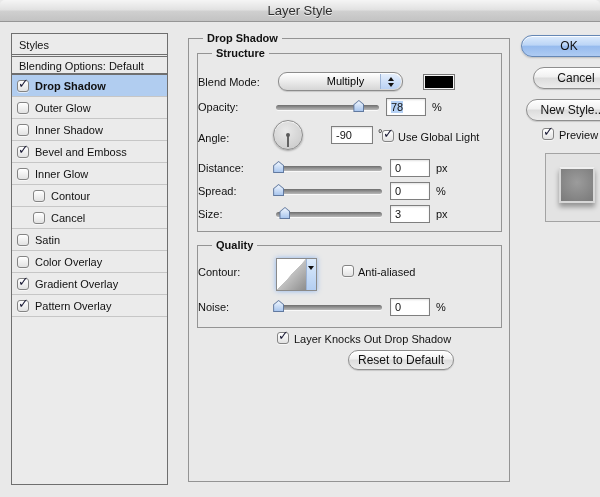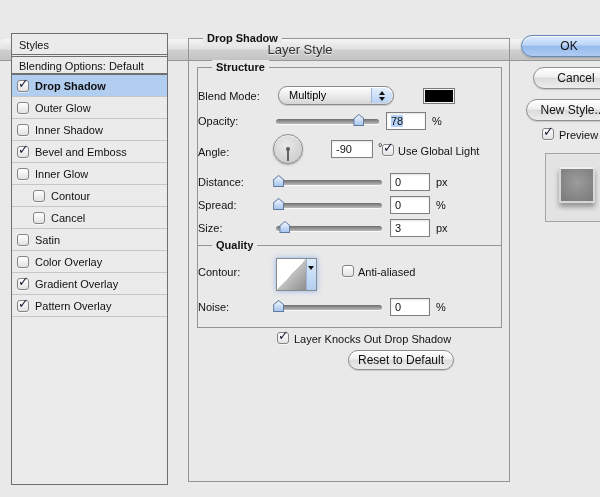--- a/index.html
+++ b/index.html
@@ -3,21 +3,21 @@
 <meta charset="utf-8">
 <style>
   html,body{margin:0;padding:0;background:#fff;}
   *{box-sizing:border-box;}
   body{font-family:"Liberation Sans","DejaVu Sans",sans-serif;}
   .window{position:relative;width:600px;height:497px;overflow:hidden;background:#e9e9e9;}
   .titlebar{position:absolute;left:0;top:0;width:600px;height:22px;
     background:linear-gradient(180deg,#f5f5f5 0%,#e2e2e2 45%,#cfcfcf 55%,#c3c3c3 100%);
     border-bottom:1px solid #969696;border-radius:5px 5px 0 0;
     text-align:center;font-size:13px;line-height:22px;color:#2e2e2e;
-    text-shadow:0 1px 0 rgba(255,255,255,.65);margin-top:39px;}
+    text-shadow:0 1px 0 rgba(255,255,255,.65);}
   
   .styles-list{position:absolute;left:11px;top:33px;width:157px;height:452px;
     background:#ebebeb;border:1px solid #6f6f6f;}
   .styles-header{height:23px;line-height:23px;padding-left:7px;font-size:11px;color:#111;
     border-bottom:3px double #6f6f6f;}
   .blending-row{height:18px;line-height:18px;padding-left:7px;font-size:11px;color:#111;
     border-bottom:2px solid #6f6f6f;}
   .style-row{position:relative;height:22px;display:flex;align-items:center;
     padding-left:5px;font-size:11px;color:#111;border-bottom:1px solid #c6c6c6;}
   .style-row.indent{padding-left:21px;}
@@ -28,28 +28,28 @@
     background:linear-gradient(180deg,#ffffff,#e2e2e2);
     box-shadow:inset 0 1px 1px rgba(255,255,255,.9),0 1px 0 rgba(255,255,255,.6);}
   .style-row .cb{margin-right:6px;}
   .checked.cb::after,.style-row.checked .cb::after{content:"✓";position:absolute;left:0px;top:-5px;
     font-size:13px;font-weight:bold;color:#171733;}
   
   .panel{position:absolute;border:1px solid #949494;}
   .panel-title{position:absolute;top:-8px;left:14px;padding:0 4px;background:#e9e9e9;
     font-size:11px;font-weight:bold;color:#111;line-height:14px;}
   .main-panel{left:188px;top:38px;width:322px;height:444px;}
-  .structure-box{left:8px;top:14px;width:305px;height:179px;margin-top:14px;}
+  .structure-box{left:8px;top:14px;width:305px;height:179px;}
   .quality-box{left:8px;top:206px;width:305px;height:83px;}
   .flabel{position:absolute;left:0;width:72px;text-align:left;font-size:11px;color:#111;}
   .unit{position:absolute;font-size:11px;color:#111;}
   
-  .popup{position:absolute;left:80px;top:18px;width:116px;height:19px;border:1px solid #8c8c8c;
+  .popup{position:absolute;left:80px;top:18px;width:125px;height:19px;border:1px solid #8c8c8c;
     border-radius:9px;background:linear-gradient(180deg,#ffffff,#e9e9e9 55%,#d6d6d6);
-    box-shadow:0 1px 1px rgba(0,0,0,.15);font-size:11px;line-height:17px;}
+    box-shadow:0 1px 1px rgba(0,0,0,.15);font-size:11px;line-height:17px;text-align:center;}
   .popup .popup-text{padding-left:10px;}
   .popup .stepper{position:absolute;right:1px;top:1px;bottom:1px;width:21px;
     border-left:1px solid #9db4d6;border-radius:0 8px 8px 0;
     background:linear-gradient(180deg,#e4eefc,#b9d1f4);
     display:flex;flex-direction:column;align-items:center;justify-content:center;gap:2px;}
   .tri-up{width:0;height:0;border-left:3.5px solid transparent;border-right:3.5px solid transparent;
     border-bottom:4px solid #111;}
   .tri-down{width:0;height:0;border-left:3.5px solid transparent;border-right:3.5px solid transparent;
     border-top:4px solid #111;}
   .swatch{position:absolute;left:225px;top:20px;width:32px;height:16px;

